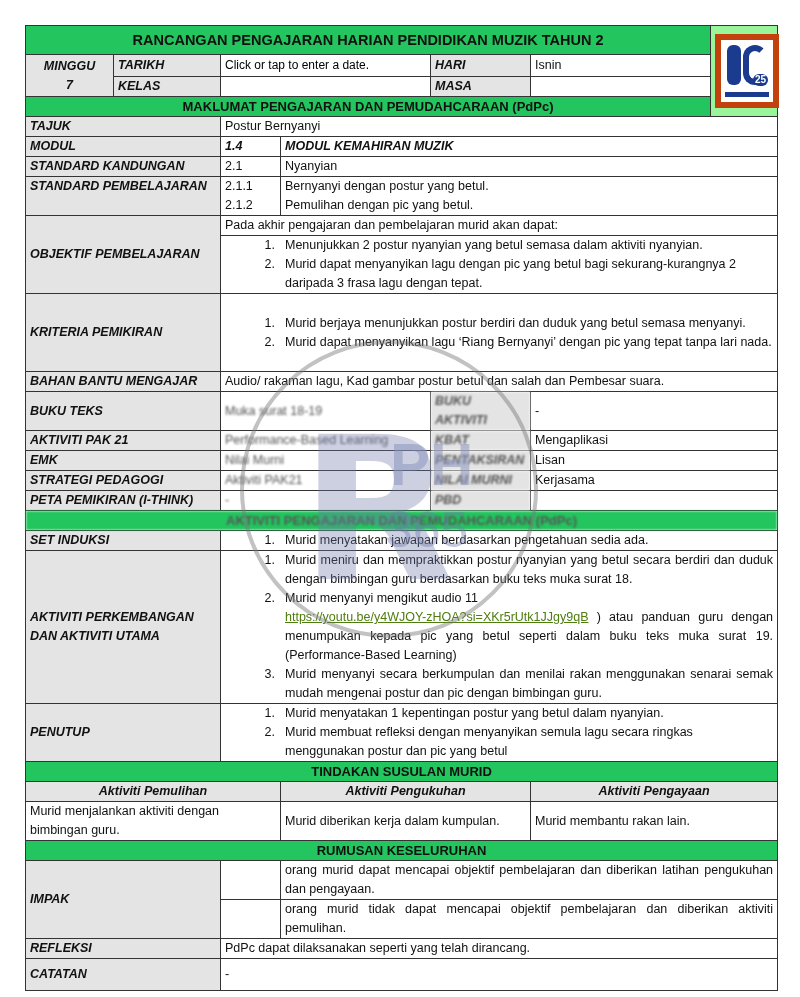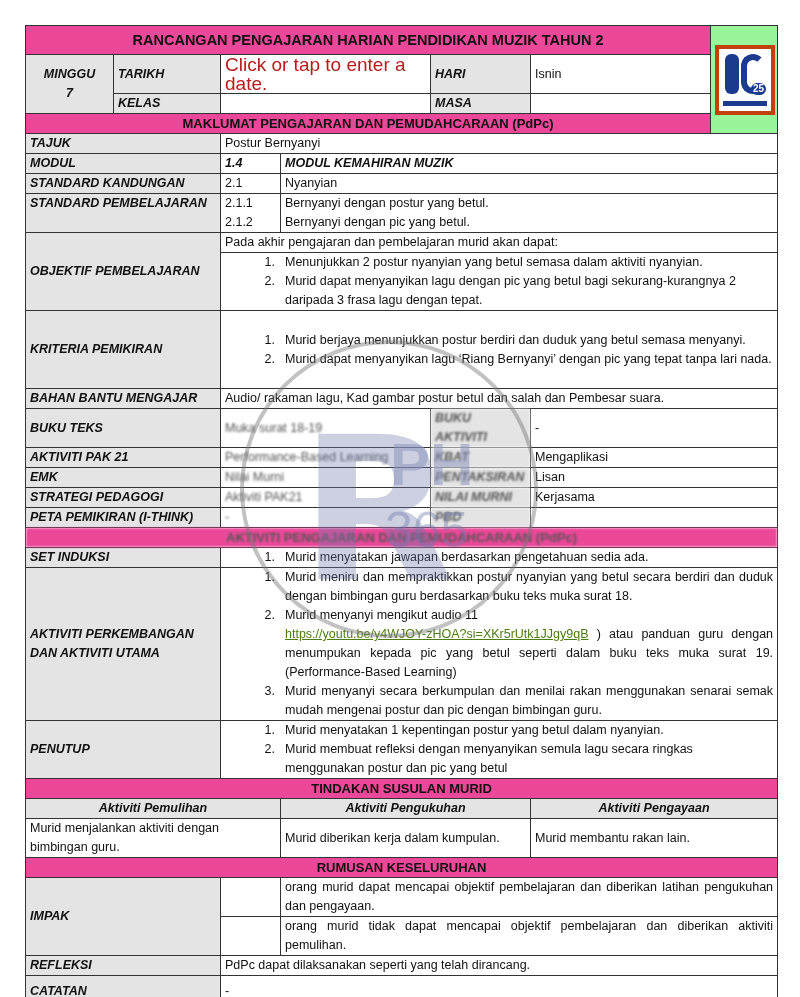--- a/index.html
+++ b/index.html
@@ -1,33 +1,33 @@
 <!DOCTYPE html>
 <html><head>
 <meta charset="utf-8">
 <style>
   html, body { margin: 0; padding: 0; background: #ffffff; }
   body { width: 800px; height: 997px; position: relative; overflow: hidden;
          font-family: "Liberation Sans", "DejaVu Sans", sans-serif; color: #111; }
   .doc { position: absolute; left: 25px; top: 25px; width: 752px; }
   table { border-collapse: collapse; width: 100%; table-layout: fixed; }
   td { border: 1px solid #333; padding: 0 4px; font-size: 12.5px; line-height: 19px; vertical-align: middle; }
-  .g { background: #ec4899; }
+  .g { background: #22c55e; }
   .gr { background: #e4e4e4; }
   .b { font-weight: bold; font-style: italic; }
   .c { text-align: center; }
   .hdr { font-size: 14.5px; font-weight: bold; text-align: center; height: 28px; }
   .sec { font-weight: bold; text-align: center; font-size: 13px; height: 19px; }
   .logo-cell { background: #99f59a; text-align: center; vertical-align: middle; }
-  .logo { width: 52px; height: 62px; margin: 0 auto; background: #fff; border: 4px solid #c2410c; position: relative; }
+  .logo { width: 52px; height: 62px; margin: 0 auto; background: #fff; border: 6px solid #c2410c; position: relative; }
   .logo .s1 { position: absolute; left: 6px; top: 5px; width: 14px; height: 40px; background: #1b3b8f; border-radius: 6px; }
   .logo .s2 { position: absolute; left: 22px; top: 5px; width: 24px; height: 40px; border: 6px solid #1b3b8f; border-right-color: transparent; border-radius: 12px; box-sizing: border-box; }
   .logo .n25 { position: absolute; right: 5px; top: 34px; font-size: 10px; font-weight: bold; color: #fff; background: #1b3b8f; border-radius: 8px; padding: 0 2px; line-height: 12px; }
   .logo .bar { position: absolute; left: 4px; right: 4px; bottom: 5px; height: 5px; background: #1b3b8f; }
-  .placeholder { color: #b91c1c; font-size: 19px; }
+  .placeholder { color: #000000; font-size: 12px; }
   ol { margin: 0; padding: 0; list-style: none; }
   ol li { display: flex; }
   ol li .num { width: 54px; text-align: right; padding-right: 10px; flex: none; }
   ol li .txt { flex: 1; }
   .just { text-align: justify; }
   .blur { filter: blur(1.2px); color: #555; }
   .link { color: #4d7c0f; text-decoration: underline; }
   .watermark { position: absolute; left: 240px; top: 340px; width: 300px; height: 300px; pointer-events: none; }
   .wm-circle { position: absolute; left: 0; top: 0; width: 290px; height: 290px; border: 4px solid rgba(120,120,120,0.45); border-radius: 50%; }
   .wm-R { position: absolute; left: 60px; top: 70px; font-size: 200px; font-weight: bold; color: rgba(110,120,170,0.35); line-height: 1; font-family: "DejaVu Sans", sans-serif; }
@@ -96,21 +96,21 @@
     <td>2.1</td>
     <td colspan="5">Nyanyian</td>
   </tr>
   <tr>
     <td class="gr b" colspan="2" rowspan="2" style="vertical-align:top">STANDARD PEMBELAJARAN</td>
     <td style="border-bottom:none">2.1.1</td>
     <td colspan="5" style="border-bottom:none">Bernyanyi dengan postur yang betul.</td>
   </tr>
   <tr>
     <td style="border-top:none">2.1.2</td>
-    <td colspan="5" style="border-top:none">Bernyanyi dengan pic yang betul.</td>
+    <td colspan="5" style="border-top:none">Pemulihan dengan pic yang betul.</td>
   </tr>
   <tr>
     <td class="gr b" colspan="2" rowspan="2">OBJEKTIF PEMBELAJARAN</td>
     <td colspan="6">Pada akhir pengajaran dan pembelajaran murid akan dapat:</td>
   </tr>
   <tr>
     <td colspan="6" style="padding-left:0">
       <ol>
         <li>
                 <span class="num">1.</span>

